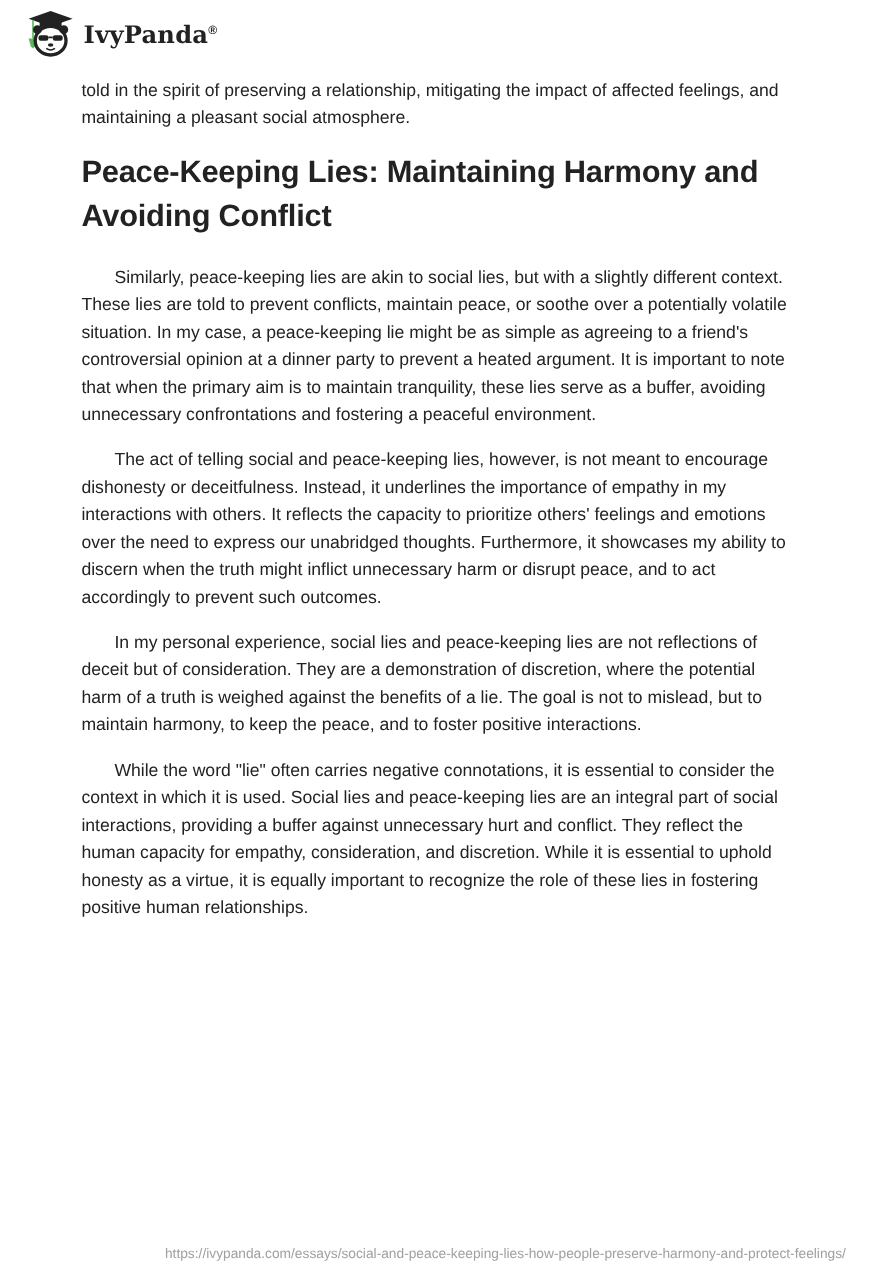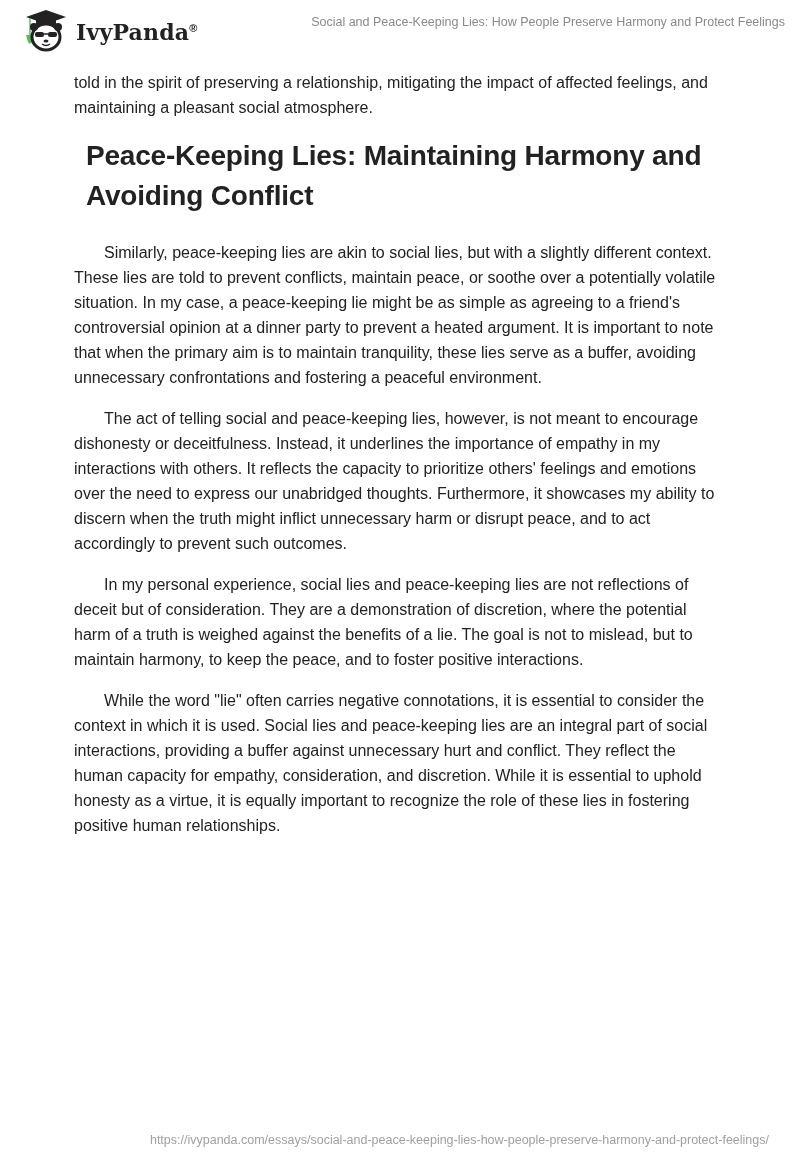--- a/index.html
+++ b/index.html
@@ -8,21 +8,21 @@
   .header { position: absolute; left: 0; top: 0; width: 800px; height: 60px; padding-left: 16px; }
   .logo { position: absolute; left: 18px; top: 8px; display: flex; align-items: center; }
   .logo svg { width: 52px; height: 44px; }
   .logo-text { font-family: "DejaVu Serif", serif; font-weight: bold; font-size: 22px;
                color: #222; margin-left: 6px; letter-spacing: 0.2px; position: relative; top: 2px; }
   .logo-text sup { font-size: 11px; font-family: "Liberation Sans", sans-serif; font-weight: bold; }
   .doc-title { position: absolute; right: 31px; top: 15px; font-size: 12.5px; color: #8a8a8a; }
   .content { position: absolute; left: 74px; top: 70px; width: 660px; }
   p { font-size: 16px; line-height: 25px; margin: 0 12px 16px 0; color: #222; }
   p.indent { text-indent: 30px; }
-  h2 { font-size: 28px; line-height: 40px; font-weight: bold; margin: 0 0 24px 12px; color: #222; letter-spacing: -0.2px; }
+  h2 { font-size: 28px; line-height: 40px; font-weight: bold; margin: 0 0 24px 0; color: #222; letter-spacing: -0.2px; }
   .footer-url { position: absolute; right: 31px; top: 1133px; font-size: 12.5px; color: #a0a0a0; text-align: right; }
 </style>
 </head>
 <body>
 
 <div class="header">
   <div class="logo">
     <svg viewBox="0 0 52 44">
 
       <polygon points="8,9 28,2 48,9 28,16" fill="#222"></polygon>
@@ -34,21 +34,20 @@
       <circle cx="16" cy="19" r="4" fill="#222"></circle>
       <circle cx="40" cy="19" r="4" fill="#222"></circle>
       <rect x="17" y="24" width="9" height="5" rx="2" fill="#222"></rect>
       <rect x="30" y="24" width="9" height="5" rx="2" fill="#222"></rect>
       <line x1="26" y1="26" x2="30" y2="26" stroke="#222" stroke-width="1.5"></line>
       <ellipse cx="28" cy="33" rx="2.5" ry="1.6" fill="#222"></ellipse>
       <path d="M24,36 Q28,39 32,36" stroke="#222" stroke-width="1.3" fill="none"></path>
     </svg>
     <span class="logo-text"><span>IvyPanda</span><sup>®</sup></span>
   </div>
-  <div class="doc-title">Social and Peace-Keeping Lies: How People Preserve Harmony and Protect Feelings</div>
 </div>
 
 <div class="content">
   <p>told in the spirit of preserving a relationship, mitigating the impact of affected feelings, and maintaining a pleasant social atmosphere.</p>
 
   <h2>Peace-Keeping Lies: Maintaining Harmony and Avoiding Conflict</h2>
   <p class="indent">Similarly, peace-keeping lies are akin to social lies, but with a slightly different context. These lies are told to prevent conflicts, maintain peace, or soothe over a potentially volatile situation. In my case, a peace-keeping lie might be as simple as agreeing to a friend's controversial opinion at a dinner party to prevent a heated argument. It is important to note that when the primary aim is to maintain tranquility, these lies serve as a buffer, avoiding unnecessary confrontations and fostering a peaceful environment.</p>
 
   <p class="indent">The act of telling social and peace-keeping lies, however, is not meant to encourage dishonesty or deceitfulness. Instead, it underlines the importance of empathy in my interactions with others. It reflects the capacity to prioritize others' feelings and emotions over the need to express our unabridged thoughts. Furthermore, it showcases my ability to discern when the truth might inflict unnecessary harm or disrupt peace, and to act accordingly to prevent such outcomes.</p>
   <p class="indent">In my personal experience, social lies and peace-keeping lies are not reflections of deceit but of consideration. They are a demonstration of discretion, where the potential harm of a truth is weighed against the benefits of a lie. The goal is not to mislead, but to maintain harmony, to keep the peace, and to foster positive interactions.</p>

